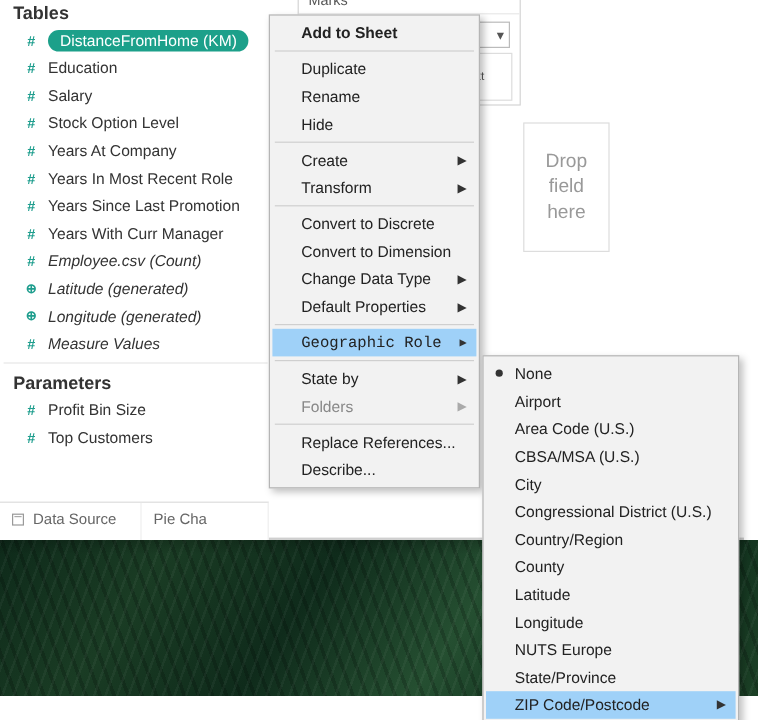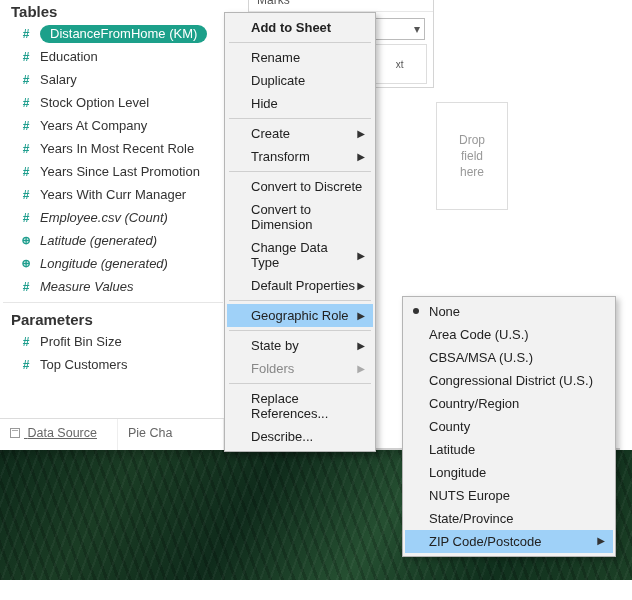--- a/index.html
+++ b/index.html
@@ -148,45 +148,45 @@
     display:flex; flex-direction:column; align-items:center; justify-content:center;
     gap:2px;
   }
   .drop-box {
     position:absolute;
     top:102px; left:436px; width:72px; height:108px;
     border:1px solid #ddd;
     background:#fff;
     display:flex; align-items:center; justify-content:center;
     text-align:center;
-    color:#999; font-size:12px; line-height:1.35;
+    color:#999; font-size:16px; line-height:1.35;
     z-index:0;
   }
   
   .ctx-menu {
     position: absolute;
     top: 12px;
     left: 224px;
-    width: 152px;
+    width: 176px;
     background: #f2f2f2;
     border: 1px solid #b5b5b5;
     box-shadow: 3px 3px 6px rgba(0,0,0,0.25);
     padding: 3px 2px;
     z-index: 5;
   }
   .ctx-item {
     padding: 4px 8px 4px 24px;
     position: relative;
     color: #222;
     cursor: default;
     display:flex; justify-content:space-between; align-items:center;
   }
   .ctx-item.bold { font-weight: 700; }
   .ctx-item.disabled { color: #888; gap: 46px; }
-  .ctx-item.highlight { background: #9fd1f8; }
+  .ctx-item.highlight { background: #9fd1f8; font-family: Liberation Mono, monospace; }
   .ctx-sep { border-top: 1px solid #cfcfcf; margin: 3px 2px; }
   .ctx-arrow { font-size: 10px; color:#333; }
   
   .sub-menu {
     position: absolute;
     top: 296px;
     left: 402px;
     width: 214px;
     background: #f2f2f2;
     border: 1px solid #b5b5b5;
@@ -298,39 +298,39 @@
     <span class="field-icon">#</span>
     <span class="field-label">Profit Bin Size</span>
   </div>
   <div class="field-row">
     <span class="field-icon">#</span>
     <span class="field-label">Top Customers</span>
   </div>
 </div>
 
 <div class="bottom-tabs">
-  <div class="tab" style="flex:0 0 118px;text-decoration:underline;">
+  <div class="tab" style="flex:0 0 118px;">
     <span class="sheet-ico"></span>
     <span>Data Source</span>
   </div>
   <div class="tab" style="flex:1;">
     <span>Pie Cha</span>
   </div>
 </div>
 
 <div class="ctx-menu">
   <div class="ctx-item bold">
       <span>Add to Sheet</span>
     </div>
   <div class="ctx-sep"></div>
   <div class="ctx-item">
+      <span>Duplicate</span>
+    </div>
+  <div class="ctx-item">
       <span>Rename</span>
-    </div>
-  <div class="ctx-item">
-      <span>Duplicate</span>
     </div>
   <div class="ctx-item">
       <span>Hide</span>
     </div>
   <div class="ctx-sep"></div>
   <div class="ctx-item">
       <span>Create</span>
       <span class="ctx-arrow">▶</span>
     </div>
   <div class="ctx-item">
@@ -370,22 +370,24 @@
   <div class="ctx-item">
       <span>Replace References...</span>
     </div>
   <div class="ctx-item">
       <span>Describe...</span>
     </div>
 </div>
 
 <div class="sub-menu">
   <div class="sub-item"><span class="dot"></span><span>None</span></div>
+  <div class="sub-item"><span>Airport</span></div>
   <div class="sub-item"><span>Area Code (U.S.)</span></div>
   <div class="sub-item"><span>CBSA/MSA (U.S.)</span></div>
+  <div class="sub-item"><span>City</span></div>
   <div class="sub-item"><span>Congressional District (U.S.)</span></div>
   <div class="sub-item"><span>Country/Region</span></div>
   <div class="sub-item"><span>County</span></div>
   <div class="sub-item"><span>Latitude</span></div>
   <div class="sub-item"><span>Longitude</span></div>
   <div class="sub-item"><span>NUTS Europe</span></div>
   <div class="sub-item"><span>State/Province</span></div>
   <div class="sub-item highlight"><span>ZIP Code/Postcode</span><span class="arrow">▶</span></div>
 </div>
 

